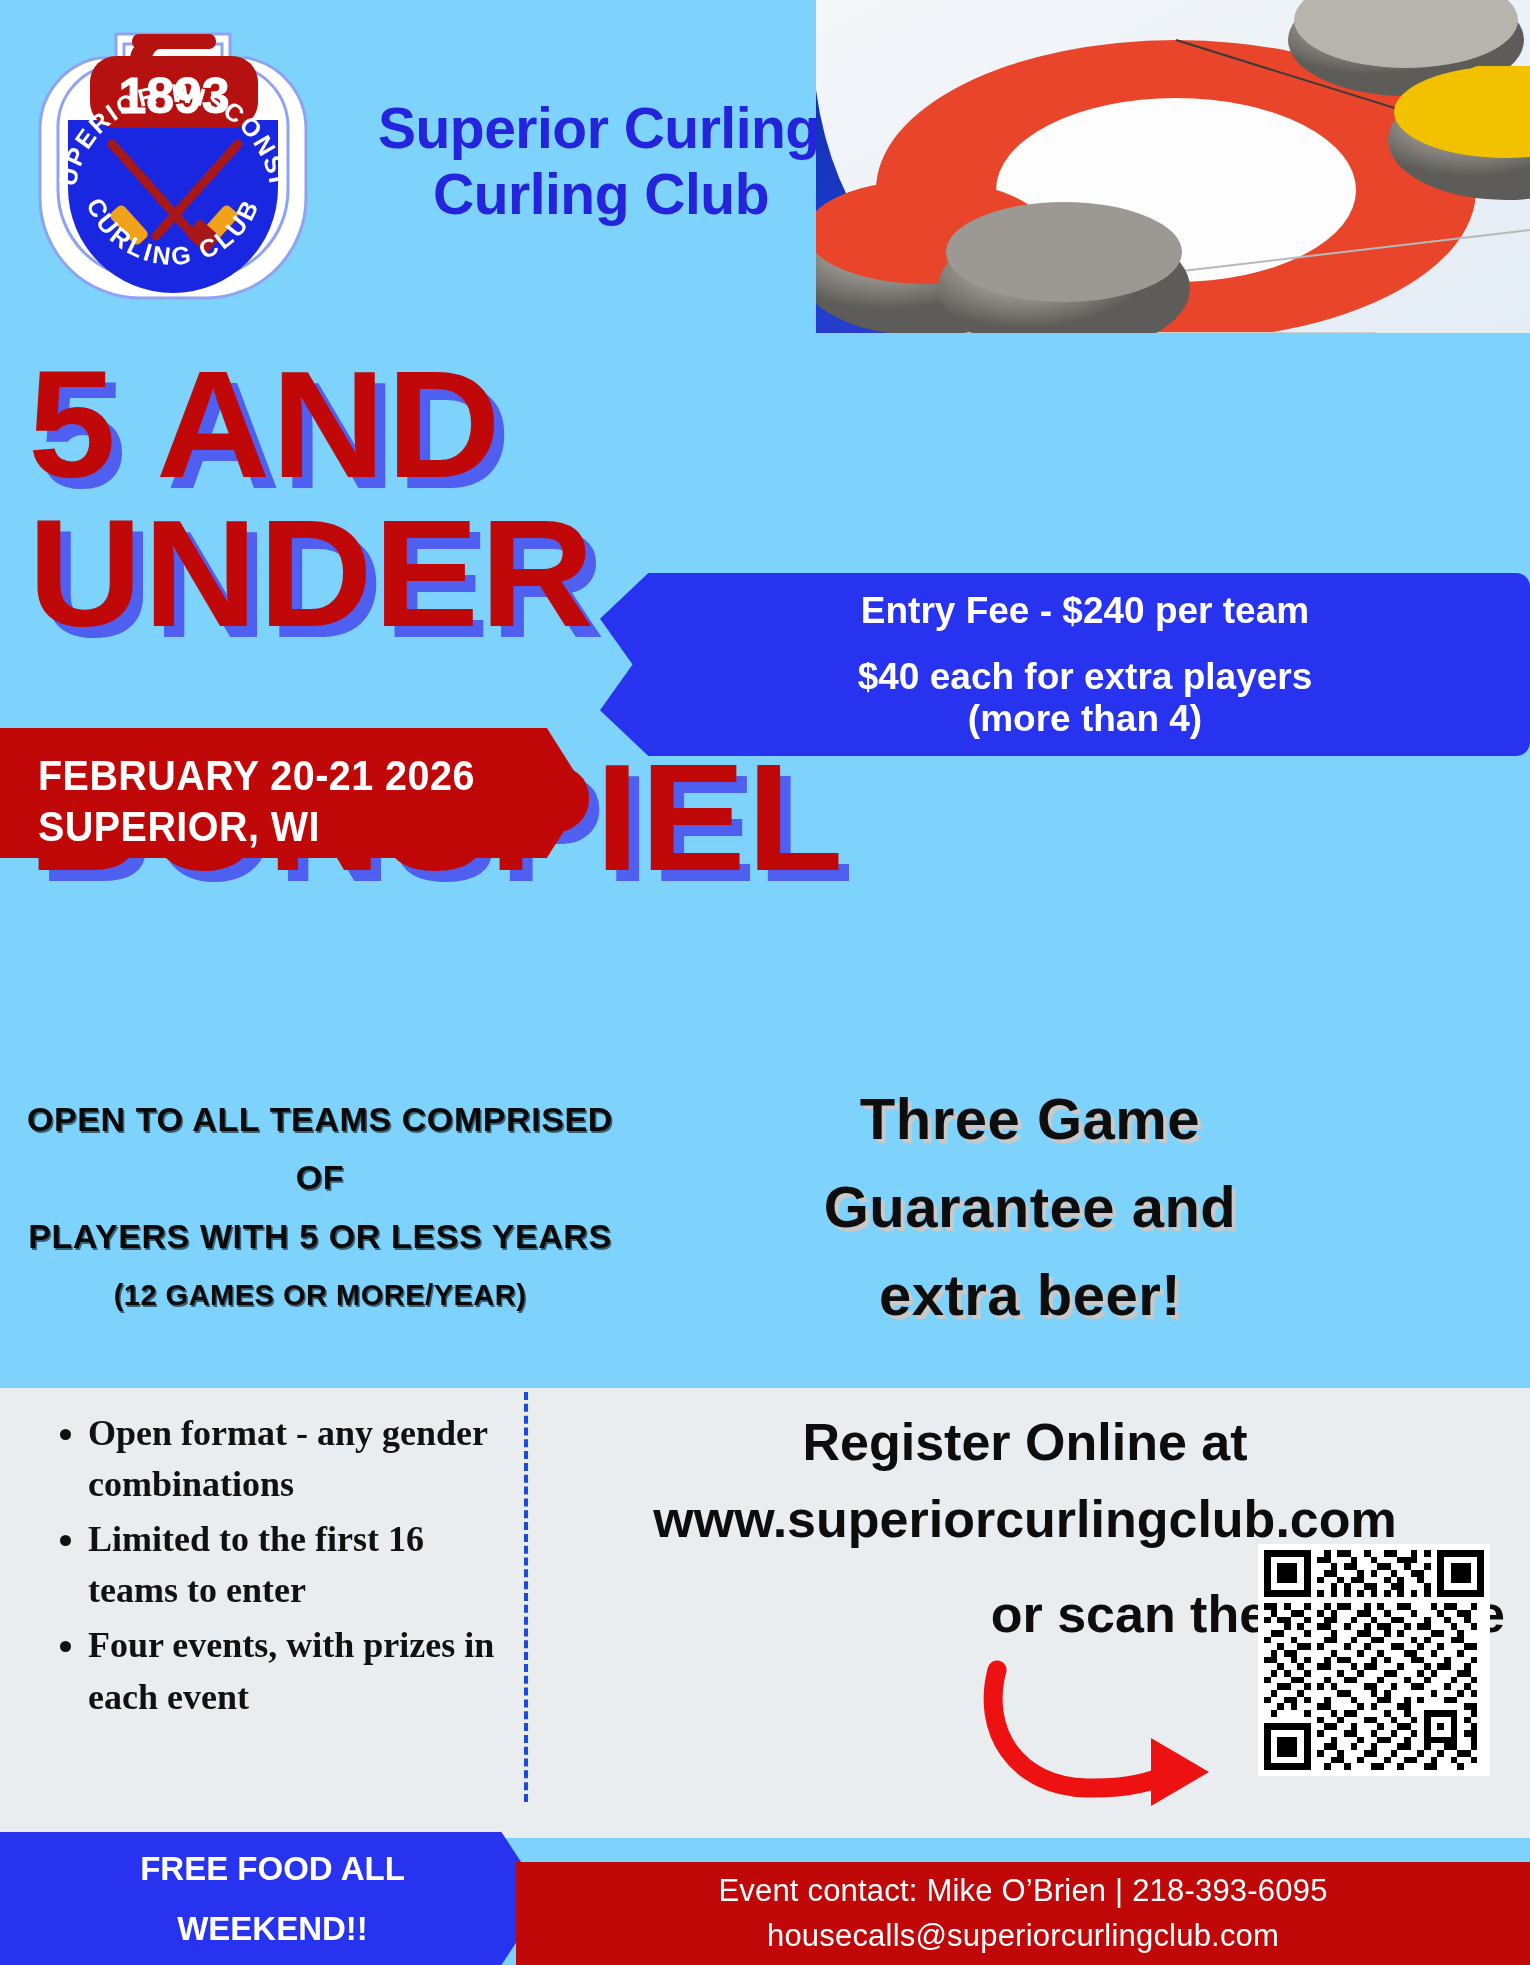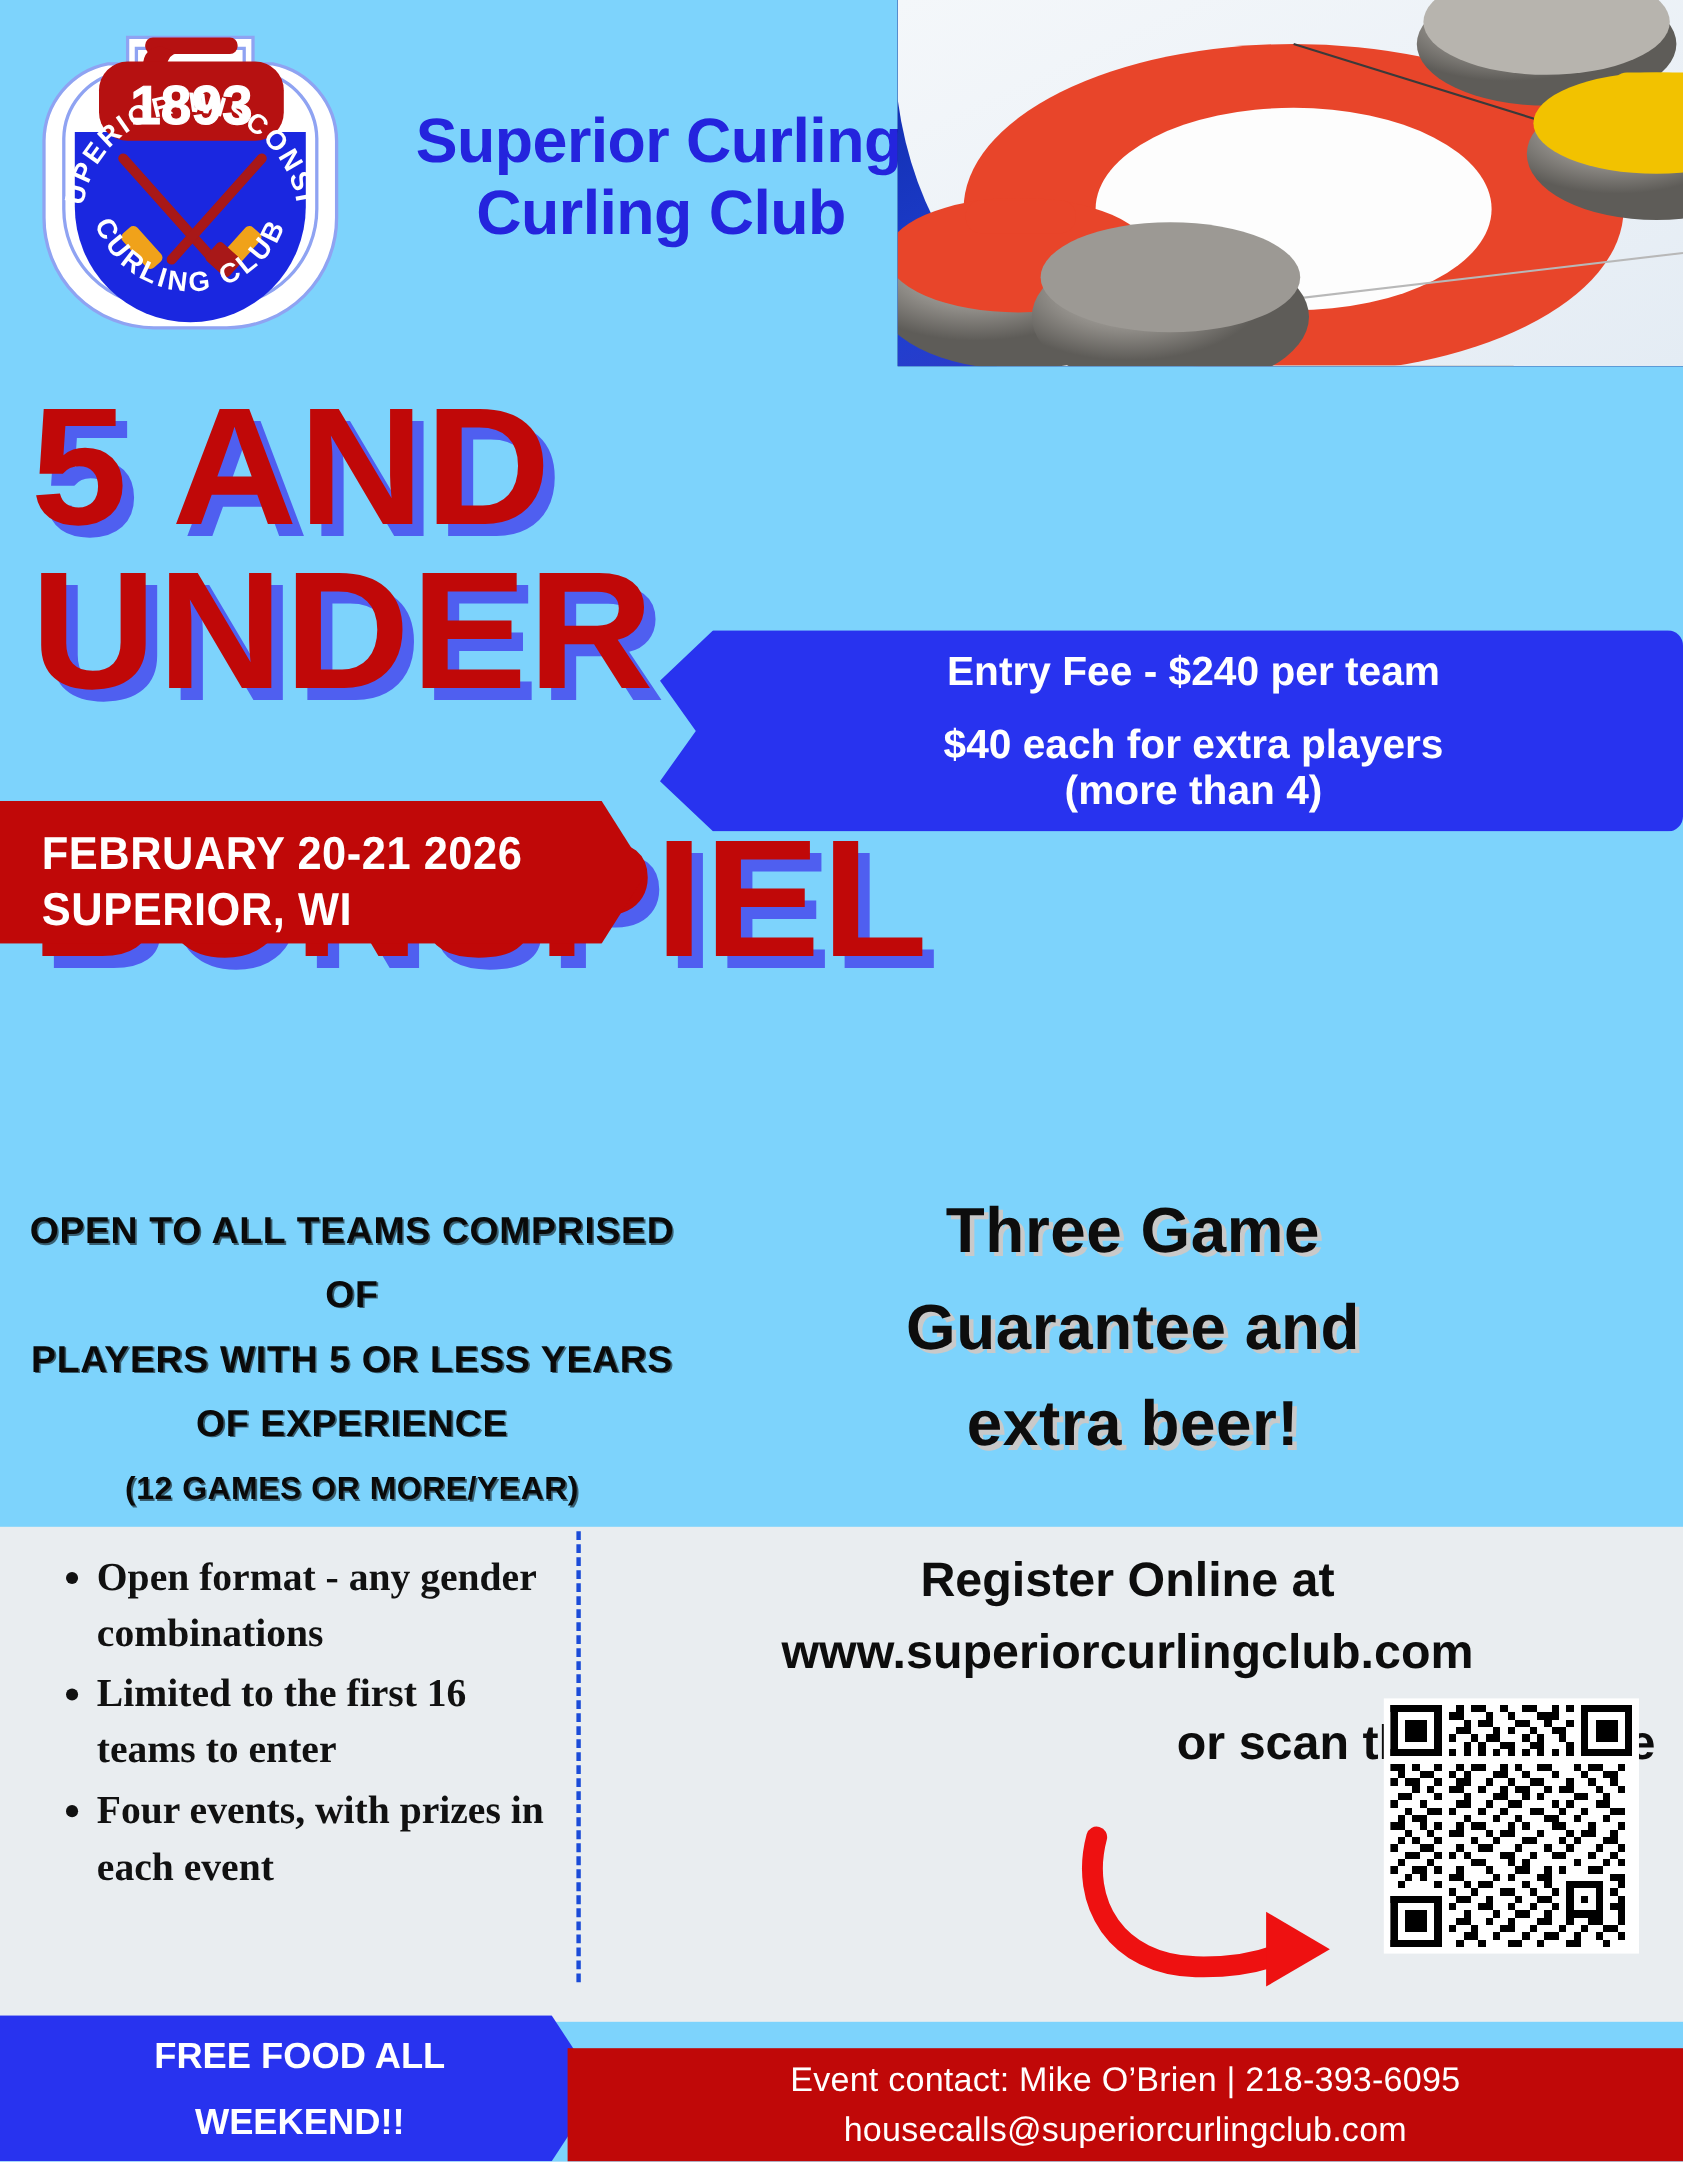--- a/index.html
+++ b/index.html
@@ -104,21 +104,21 @@
     font-family:"Liberation Serif", serif;font-weight:bold;
     font-size:36px;line-height:1.42;color:#111;
   }
   .bullets ul{margin:0;padding-left:42px;}
   .bullets li{margin-bottom:4px;}
 
   .register{
     position:absolute;left:545px;top:1404px;width:960px;
     text-align:center;color:#0d0d0d;
     font-family:"Liberation Sans Narrow","Liberation Sans",sans-serif;
-    font-weight:bold;font-size:44px;line-height:1.48;
+    font-weight:bold;font-size:52px;line-height:1.48;
   }
   .register .r3{margin-top:18px;text-align:right;padding-left:18px;}
 
   .qr{position:absolute;left:1258px;top:1544px;width:232px;height:232px;background:#fff;padding:6px;box-sizing:border-box;}
   .qr svg{display:block;}
 
   .arrow{position:absolute;left:975px;top:1660px;width:250px;height:160px;}
 
   
   .food-banner{
@@ -249,21 +249,20 @@
   </div>
 
   <div class="date-ribbon">
     <div>FEBRUARY 20-21  2026</div>
     <div>SUPERIOR, WI</div>
   </div>
 
   <div class="eligibility">
     <div class="big">OPEN TO ALL TEAMS COMPRISED OF</div>
     <div class="big">PLAYERS WITH 5 OR LESS YEARS</div>
-    <div class="big">OF EXPERIENCE</div>
     <div class="small">(12 GAMES OR MORE/YEAR)</div>
   </div>
 
   <div class="guarantee">
     <div>Three Game</div>
     <div>Guarantee and</div>
     <div>extra beer!</div>
   </div>
 
   <div class="panel"></div>

